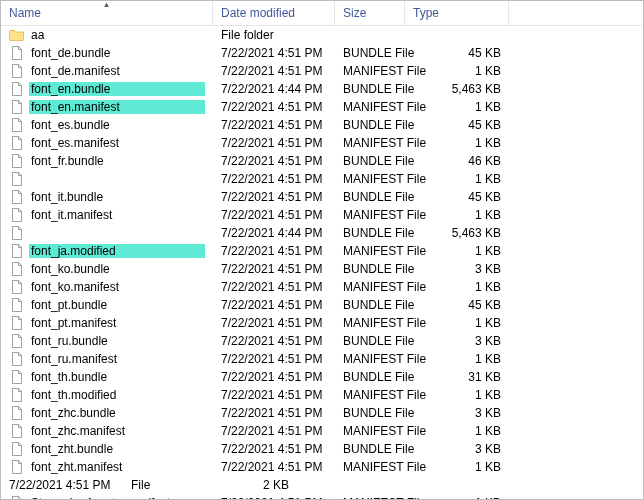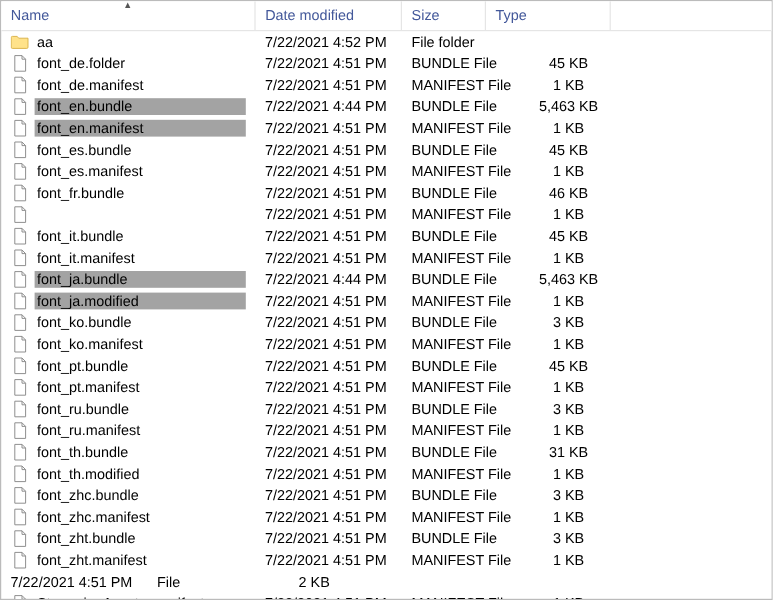--- a/index.html
+++ b/index.html
@@ -11,24 +11,24 @@
   .hcol.type{width:104px}
   .hcol.size{width:70px}
   .hcol.end{flex:1;border-right:none}
   .sort-ind{position:absolute;top:-2px;left:50%;transform:translateX(-50%);font-size:9px;color:#555}
   .list{overflow-y:auto;height:calc(100% - 24px)}
   .row{display:flex;align-items:center;height:18px;padding:0}
   .cell{box-sizing:border-box;padding:0 8px;overflow:hidden;white-space:nowrap;text-overflow:ellipsis}
   .cell.name{width:212px;display:flex;align-items:center;gap:4px}
   .cell.date{width:122px}
   .cell.type{width:104px}
-  .cell.size{width:70px;text-align:center}
+  .cell.size{width:70px;text-align:right}
   .icon{width:16px;height:16px;flex:0 0 16px;display:inline-flex;align-items:center;justify-content:center}
   .label{flex:1;overflow:hidden;text-overflow:ellipsis;white-space:nowrap;padding:0 2px}
-  .hl .label{background:#a3a3a3}
+  .hl .label{background:#5eead4}
   svg{display:block}
 </style>
 </head>
 <body>
 <div class="window">
 
   <div class="header">
     <div class="hcol name">
       <span class="sort-ind">▴</span>
       <span>Name</span>
@@ -48,33 +48,32 @@
   <div class="list" id="list">
       <div class="row">
         <div class="cell name">
           <span class="icon">
             <svg width="16" height="16" viewBox="0 0 16 16">
               <path d="M1.5 3.5h4l1.2 1.5h7.8v7.5a1 1 0 0 1-1 1h-12a1 1 0 0 1-1-1V4.5a1 1 0 0 1 1-1z" fill="#ffe28a" stroke="#d9b34a" stroke-width="0.8"></path>
             </svg>
           </span>
           <span class="label">aa</span>
         </div>
-        <div class="cell date">7/22/2021 4:52 PM</div>
         <div class="cell type">File folder</div>
         <div class="cell size"></div>
       </div>
       <div class="row">
         <div class="cell name">
           <span class="icon">
             <svg width="16" height="16" viewBox="0 0 16 16">
               <path d="M3.5 1.5h6l3 3v10h-9z" fill="#ffffff" stroke="#8a8a8a" stroke-width="0.8"></path>
               <path d="M9.5 1.5v3h3" fill="none" stroke="#8a8a8a" stroke-width="0.8"></path>
             </svg>
           </span>
-          <span class="label">font_de.folder</span>
+          <span class="label">font_de.bundle</span>
         </div>
         <div class="cell date">7/22/2021 4:51 PM</div>
         <div class="cell type">BUNDLE File</div>
         <div class="cell size">45 KB</div>
       </div>
       <div class="row">
         <div class="cell name">
           <span class="icon">
             <svg width="16" height="16" viewBox="0 0 16 16">
               <path d="M3.5 1.5h6l3 3v10h-9z" fill="#ffffff" stroke="#8a8a8a" stroke-width="0.8"></path>
@@ -199,21 +198,20 @@
         <div class="cell size">1 KB</div>
       </div>
       <div class="row hl">
         <div class="cell name">
           <span class="icon">
             <svg width="16" height="16" viewBox="0 0 16 16">
               <path d="M3.5 1.5h6l3 3v10h-9z" fill="#ffffff" stroke="#8a8a8a" stroke-width="0.8"></path>
               <path d="M9.5 1.5v3h3" fill="none" stroke="#8a8a8a" stroke-width="0.8"></path>
             </svg>
           </span>
-          <span class="label">font_ja.bundle</span>
         </div>
         <div class="cell date">7/22/2021 4:44 PM</div>
         <div class="cell type">BUNDLE File</div>
         <div class="cell size">5,463 KB</div>
       </div>
       <div class="row hl">
         <div class="cell name">
           <span class="icon">
             <svg width="16" height="16" viewBox="0 0 16 16">
               <path d="M3.5 1.5h6l3 3v10h-9z" fill="#ffffff" stroke="#8a8a8a" stroke-width="0.8"></path>

